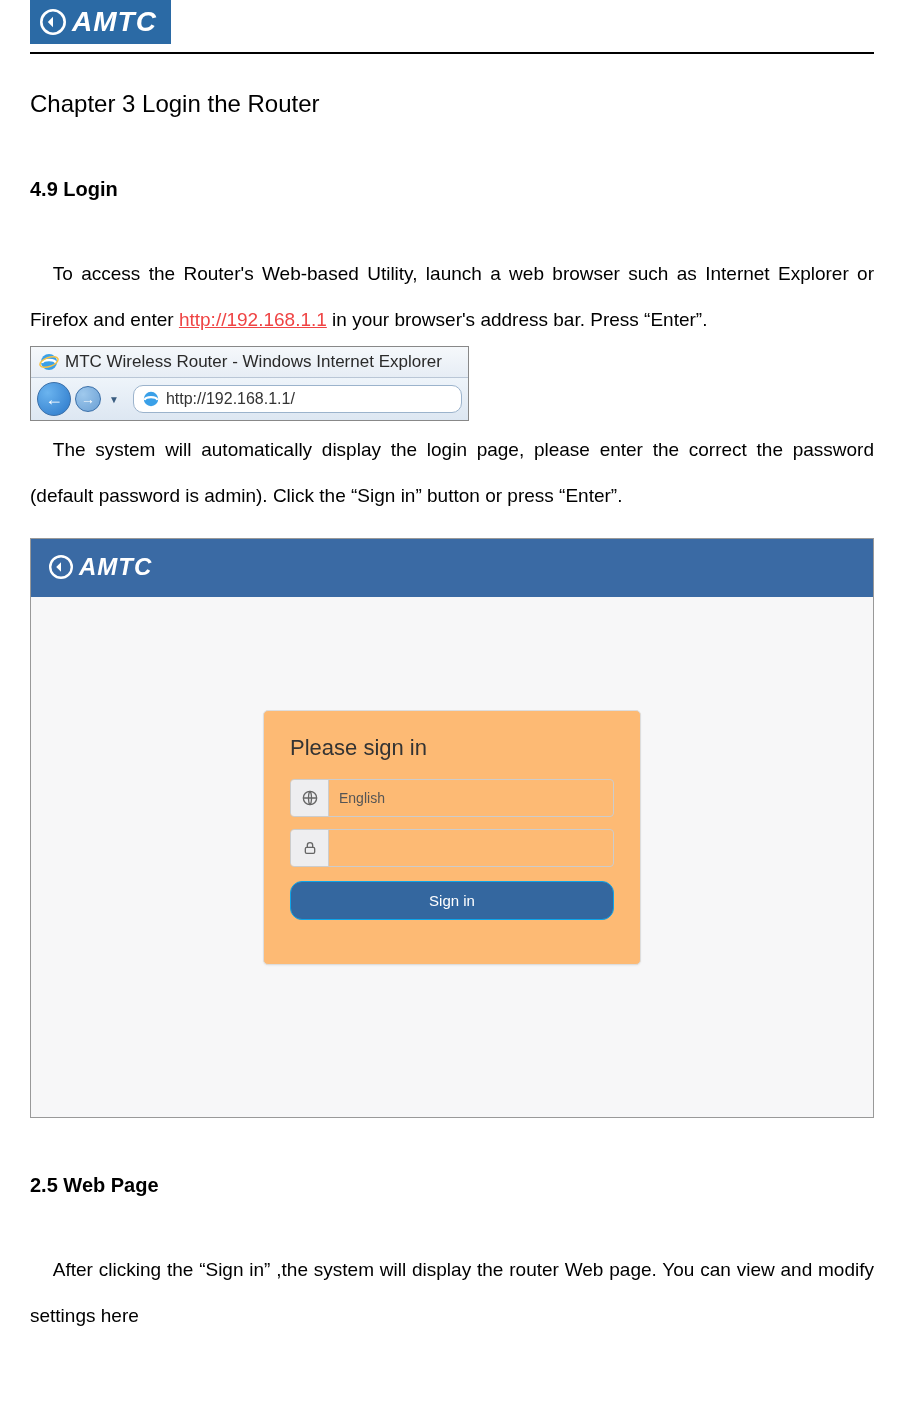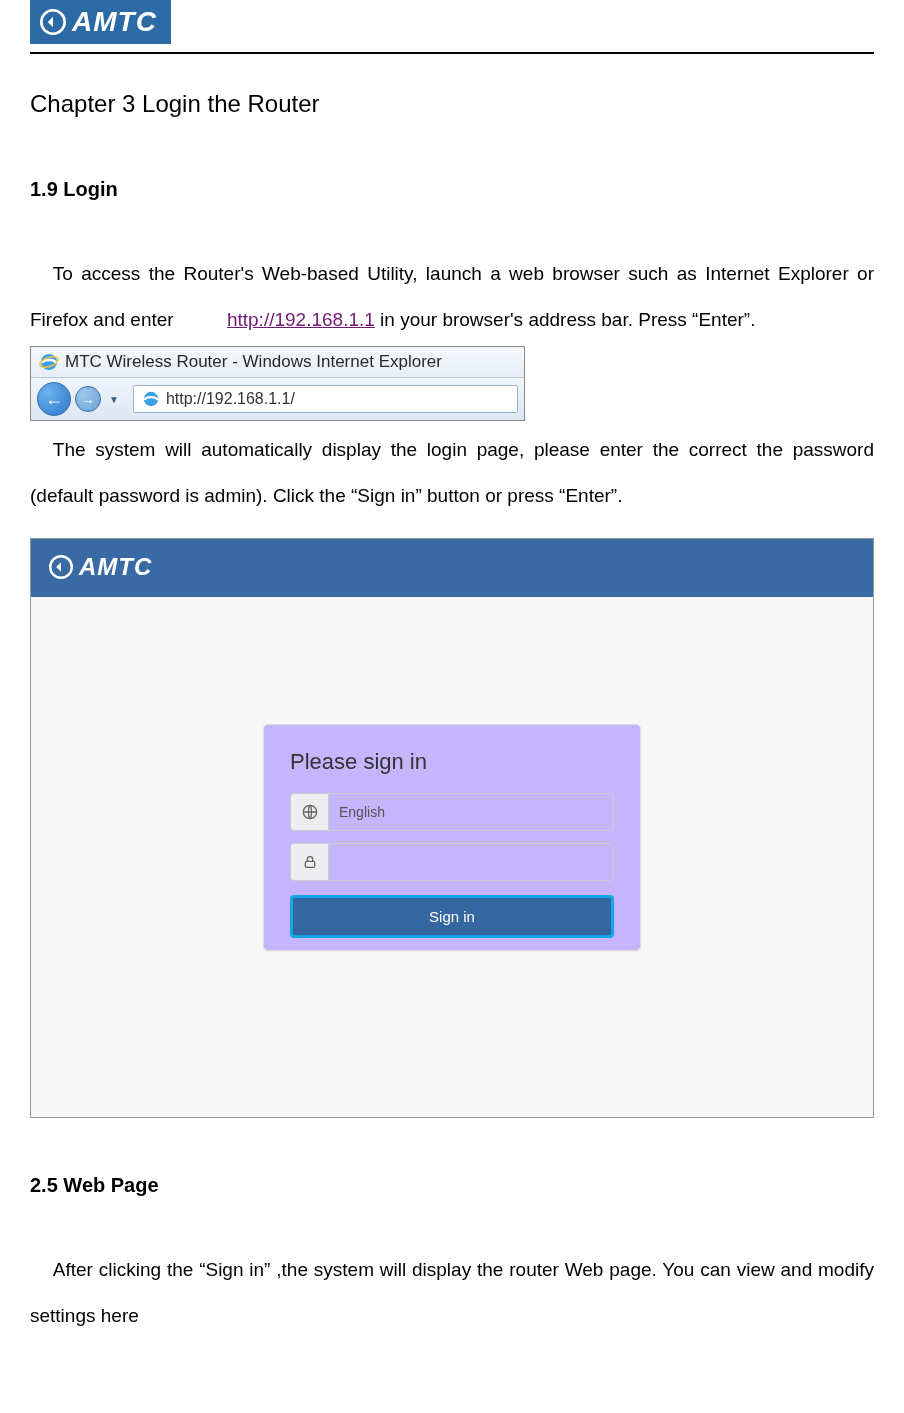--- a/index.html
+++ b/index.html
@@ -50,29 +50,28 @@
     }
     
     .body-text {
       font-size: 19px;
       line-height: 2.4;
       text-align: justify;
       text-indent: 1.2em;
       margin-bottom: 4px;
     }
     .body-text .link {
-      color: #701a75;
+      color: #ef4444;
       text-decoration: underline;
-      margin-left: 48px;
     }
 
     
     .ie-bar {
       border: 1px solid #888;
-      width: 495px;
+      width: 439px;
       font-family: "Segoe UI", Arial, sans-serif;
       margin-bottom: 6px;
     }
     .ie-title {
       display: flex;
       align-items: center;
       gap: 6px;
       padding: 5px 8px;
       font-size: 17px;
       background: linear-gradient(#f5f8fb, #e6edf5);
@@ -114,21 +113,21 @@
       color: #3a5d80;
       padding: 0 4px;
     }
     .addr-box {
       flex: 1;
       display: flex;
       align-items: center;
       gap: 6px;
       background: #fff;
       border: 1px solid #9bb3cc;
-      border-radius: 2px;
+      border-radius: 10px;
       padding: 4px 8px;
       font-size: 16px;
       color: #333;
       margin-left: 6px;
     }
     .addr-box .ie-e-icon { width: 18px; height: 18px; }
 
     
     .login-mock {
       border: 1px solid #999;
@@ -153,24 +152,24 @@
     .login-body {
       background: #f7f7f8;
       min-height: 520px;
       display: flex;
       align-items: center;
       justify-content: center;
       padding: 40px 0 80px 0;
     }
     .login-card {
       width: 378px;
-      background: #c4b5fd;
+      background: #fdba74;
       border: 1px solid #ddd;
       border-radius: 5px;
-      padding: 24px 26px 12px 26px;
+      padding: 24px 26px 44px 26px;
       box-shadow: 0 1px 2px rgba(0,0,0,0.05);
     }
     .login-card h3 {
       font-size: 22px;
       font-weight: normal;
       color: #333;
       margin-bottom: 18px;
     }
     .field {
       display: flex;
@@ -193,22 +192,22 @@
     .field .field-value {
       padding: 8px 10px;
       font-size: 14px;
       color: #555;
       flex: 1;
     }
     .signin-btn {
       width: 100%;
       background: #34679f;
       color: #fff;
-      border: 3px solid #0ea5e9;
-      border-radius: 4px;
+      border: 1px solid #0ea5e9;
+      border-radius: 12px;
       padding: 10px 0;
       font-size: 15px;
       text-align: center;
       margin-top: 14px;
     }
   </style>
 </head>
 <body>
 
 <div class="page-header">
@@ -219,21 +218,21 @@
           <path d="M12 20 L20 12 L20 28 Z" fill="#fff"></path>
         </svg>
     </span>
     <span>AMTC</span>
   </div>
 </div>
 <hr class="hr-line">
 
 <h1 class="chapter-title">Chapter 3 Login the Router</h1>
 
-<h2 class="section-title">1.9 Login</h2>
+<h2 class="section-title">4.9 Login</h2>
 
 <p class="body-text">
   <span>To access the Router's Web-based Utility, launch a web browser such as Internet Explorer or Firefox and enter </span><a class="link" href="#">http://192.168.1.1</a><span> in your browser's address bar. Press “Enter”.</span>
 </p>
 
 <div class="ie-bar">
   <div class="ie-title">
     <span class="ie-e-icon">
       <svg viewBox="0 0 40 40">
           <circle cx="20" cy="20" r="16" fill="#3aa0e8"></circle>

